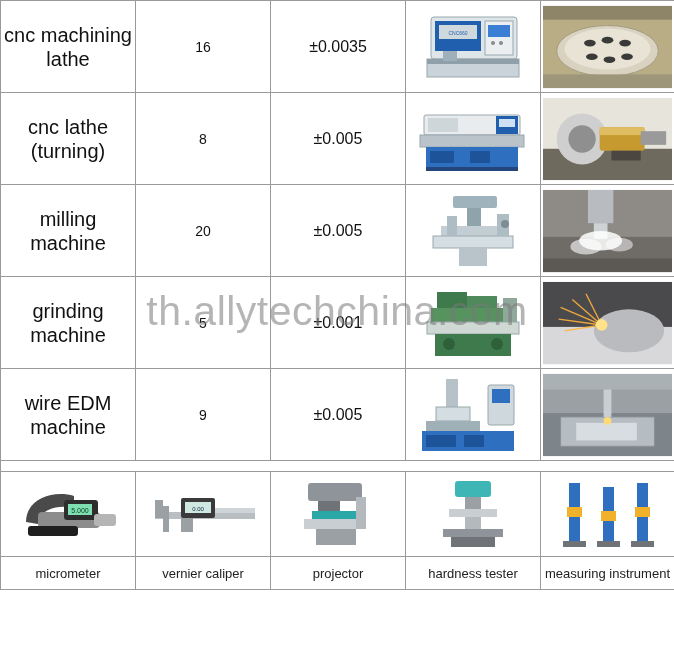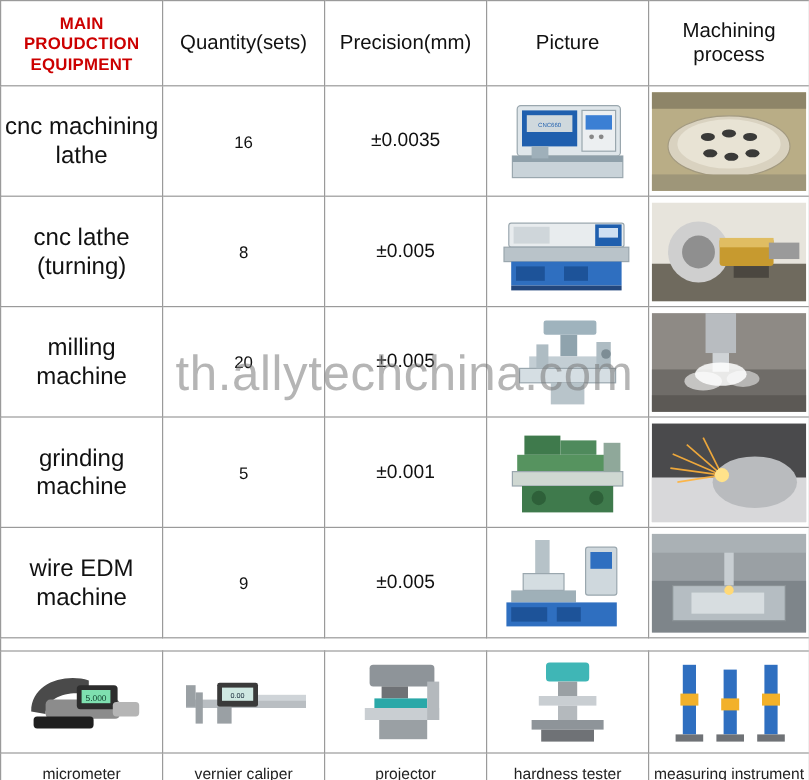--- a/index.html
+++ b/index.html
@@ -94,33 +94,20 @@
 
 <table class="main">
   <colgroup>
     <col class="col-a">
       <col class="col-b">
       <col class="col-c">
       <col class="col-d">
       <col class="col-e">
   </colgroup>
   <tbody>
-    <tr class="hdr-row">
-      <td>
-        <div class="hdr-main">
-          <div>MAIN</div>
-          <div>PROUDCTION</div>
-          <div>EQUIPMENT</div>
-        </div>
-      </td>
-      <td>Quantity(sets)</td>
-      <td>Precision(mm)</td>
-      <td>Picture</td>
-      <td>Machining<br>process</td>
-    </tr>
 
     <tr class="body-row">
       <td class="equip">
         <span>cnc machining</span><br>
         <span>lathe</span>
       </td>
       <td class="qty">16</td>
       <td class="prec">±0.0035</td>
       <td class="pic-cell">
         <div class="pic-wrap">

